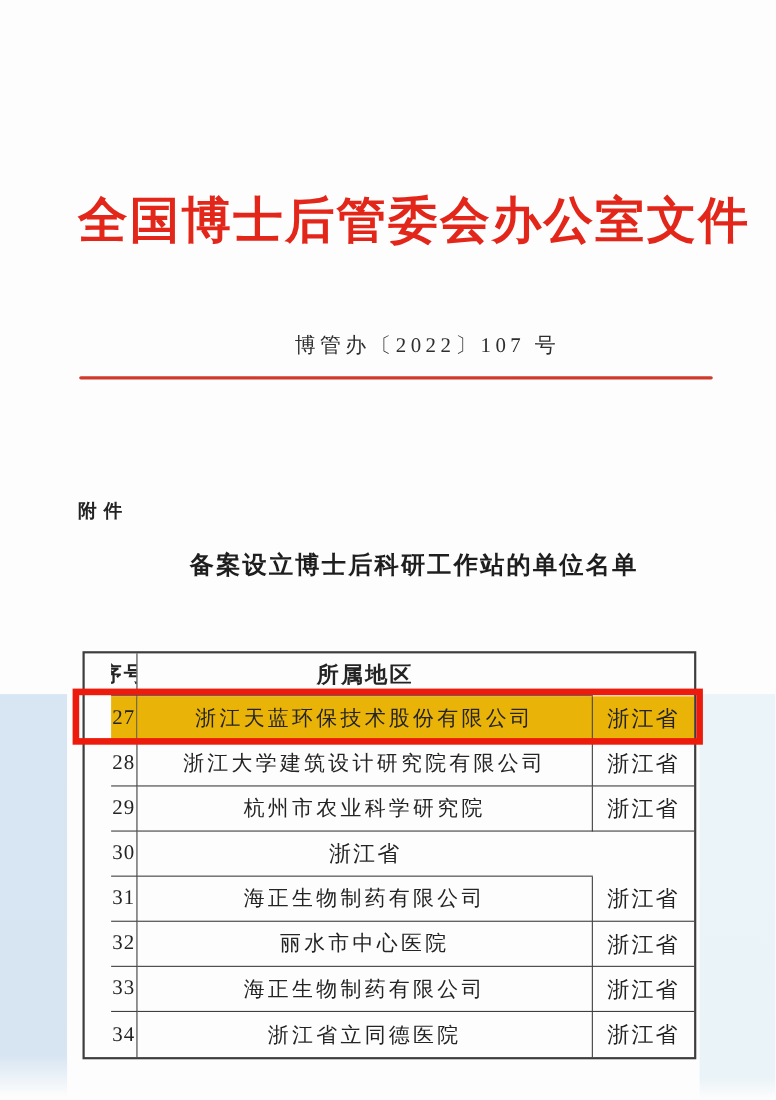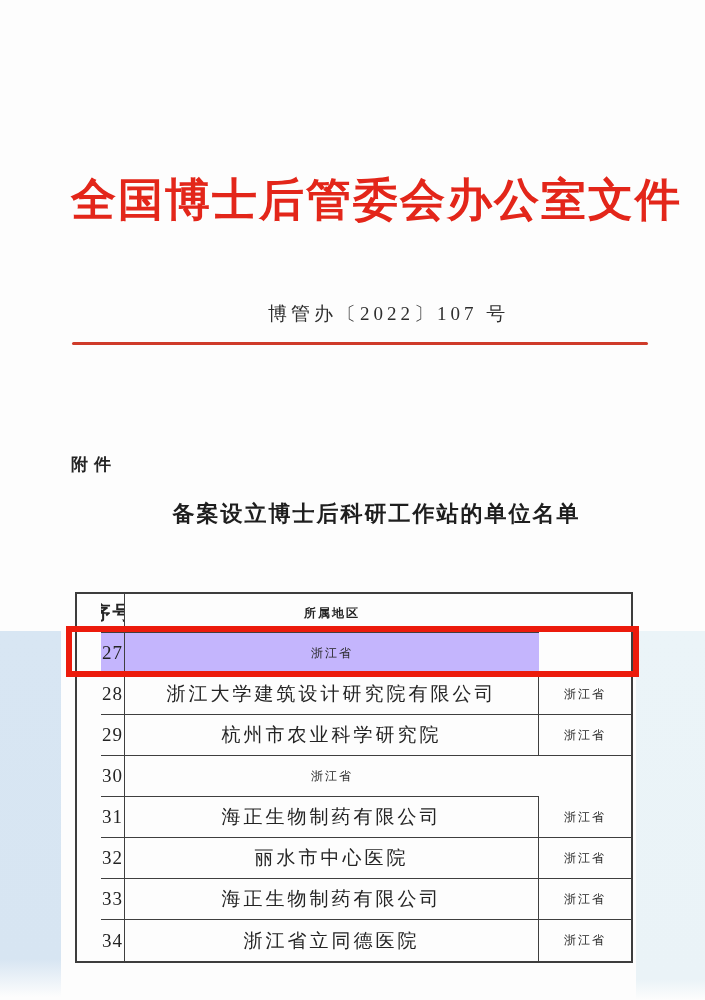--- a/index.html
+++ b/index.html
@@ -48,23 +48,23 @@
   .tr { display:grid; grid-template-columns:48px 414px 92px; height:41px; }
   .tr.header-row { height:39px; }
   .tr:not(:last-child) .td { border-bottom:1.5px solid #3f3f3f; }
   .td {
     display:flex; align-items:center; justify-content:center;
     font-size:19px; letter-spacing:3px; color:#242424; box-sizing:border-box;
     white-space:nowrap; overflow:hidden;
   }
   .td.c1, .td.c2 { border-right:1.5px solid #3f3f3f; }
   .td.c1 { letter-spacing:1px;margin-left:24px; }
-  .td.c3 { font-size:12px; letter-spacing:2px; }
+  .td.c3 { font-size:20px; letter-spacing:2px; }
   .header-row .td { font-weight:bold; letter-spacing:2px; }
-  .tr.hl .td { background:#c4b5fd; }
+  .tr.hl .td { background:#eab308; }
   .red-box {
     position:absolute; left:66px; top:626px; width:561px; height:39px;
     border:6px solid #ec1b0c; background:transparent; pointer-events:none;
   }
 </style>
 </head>
 <body>
 
 <div class="page">
 
@@ -82,20 +82,21 @@
   <div class="list-title">备案设立博士后科研工作站的单位名单</div>
 
   <div class="units-table">
     <div class="tr header-row">
       <div class="td c1">序号</div>
       <div class="td c3">所属地区</div>
     </div>
     <div id="rows">
         <div class="tr hl">
           <div class="td c1">27</div>
+          <div class="td c2">浙江天蓝环保技术股份有限公司</div>
           <div class="td c3">浙江省</div>
         </div>
         <div class="tr">
           <div class="td c1">28</div>
           <div class="td c2">浙江大学建筑设计研究院有限公司</div>
           <div class="td c3">浙江省</div>
         </div>
         <div class="tr">
           <div class="td c1">29</div>
           <div class="td c2">杭州市农业科学研究院</div>

